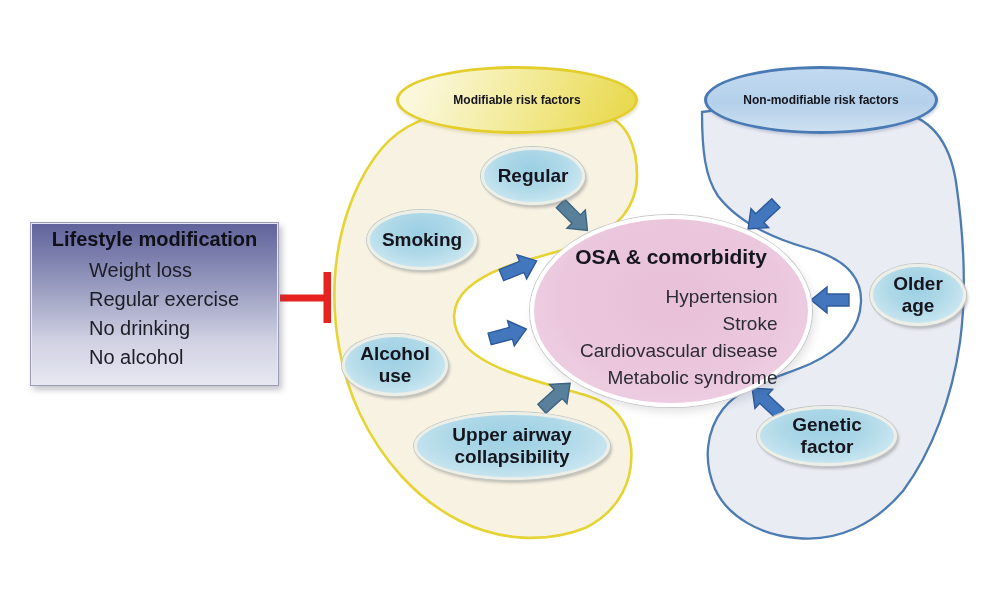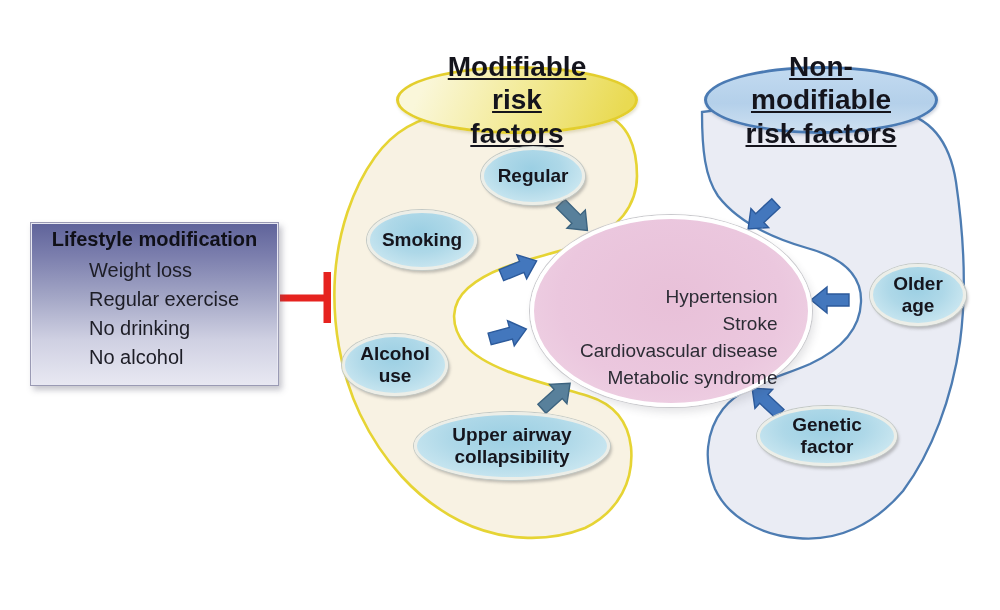--- a/index.html
+++ b/index.html
@@ -31,21 +31,21 @@
   .mod-title-ell{
     background:linear-gradient(115deg,#faf7da 12%,#f3eb9a 50%,#e9da52 92%);
     border:3px solid #e3ce2d;
     box-shadow:1px 2px 3px rgba(150,140,60,.25);
   }
   .nonmod-title-ell{
     background:linear-gradient(180deg,#c2daf0 0%,#b4d0ea 55%,#cde0f1 100%);
     border:3px solid #4a7ab3;
     box-shadow:1px 2px 3px rgba(70,90,130,.25);
   }
-  .group-title{font-weight:bold;font-size:28px;line-height:1.2;color:#14141c;text-decoration:underline;}
+  .group-title{font-weight:bold;font-size:12px;line-height:1.2;color:#14141c;}
 
   
   .factor{
     background:radial-gradient(ellipse at 48% 36%, #9bcfe3 0%, #aed8e8 42%, #c9e6f0 76%, #dcefF5 100%);
     border:3px solid #eceee8;
     box-shadow:0 0 0 1px #c3c9c5, 2px 3px 3px rgba(110,110,110,.4);
     font-weight:bold;font-size:19px;line-height:1.15;color:#15151d;
   }
 
   
@@ -145,20 +145,21 @@
   </div>
 
   <div class="ell factor" style="left:870px;top:264px;width:96px;height:62px;">
     <div style="width:58px;">Older age</div>
   </div>
   <div class="ell factor" style="left:757px;top:406px;width:140px;height:60px;">
     <div style="width:80px;">Genetic factor</div>
   </div>
 
   <div class="center-ell">
+    <div class="center-title">OSA &amp; comorbidity</div>
     <div class="center-items">
       <div>Hypertension</div>
       <div>Stroke</div>
       <div>Cardiovascular disease</div>
       <div>Metabolic syndrome</div>
     </div>
   </div>
 
 </div>
 

